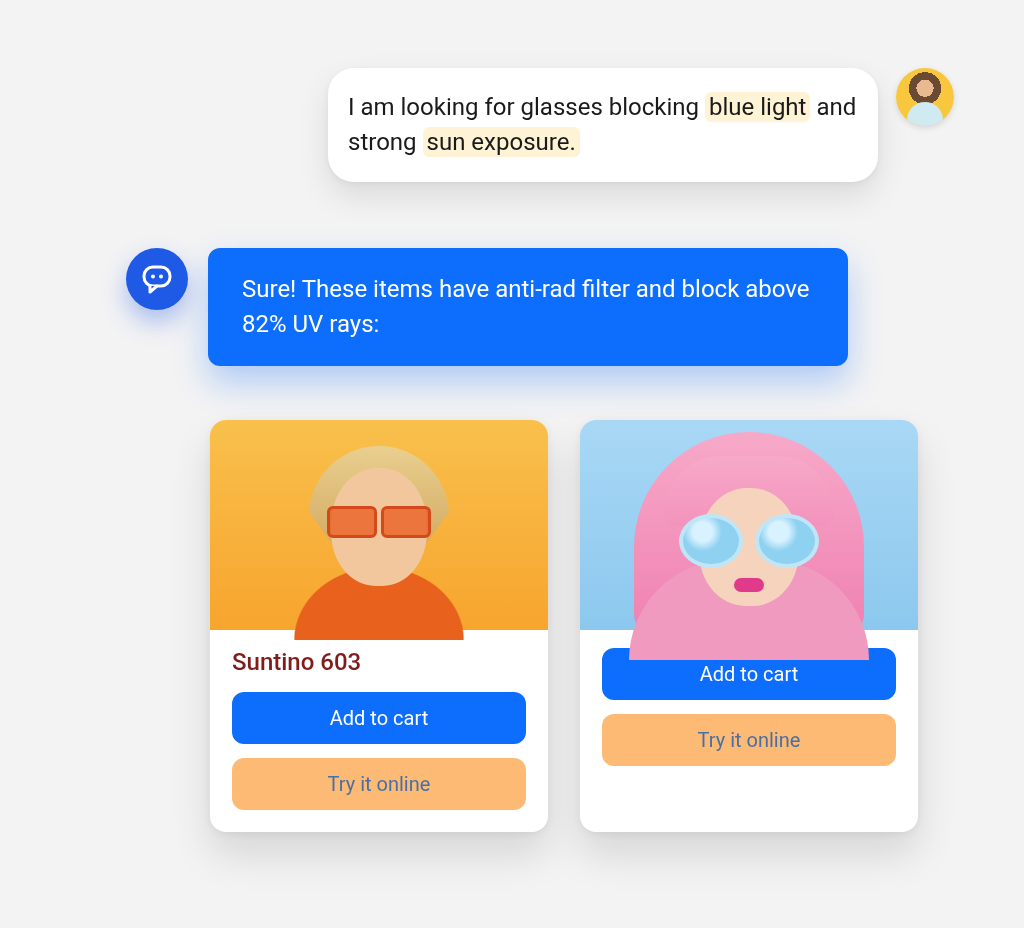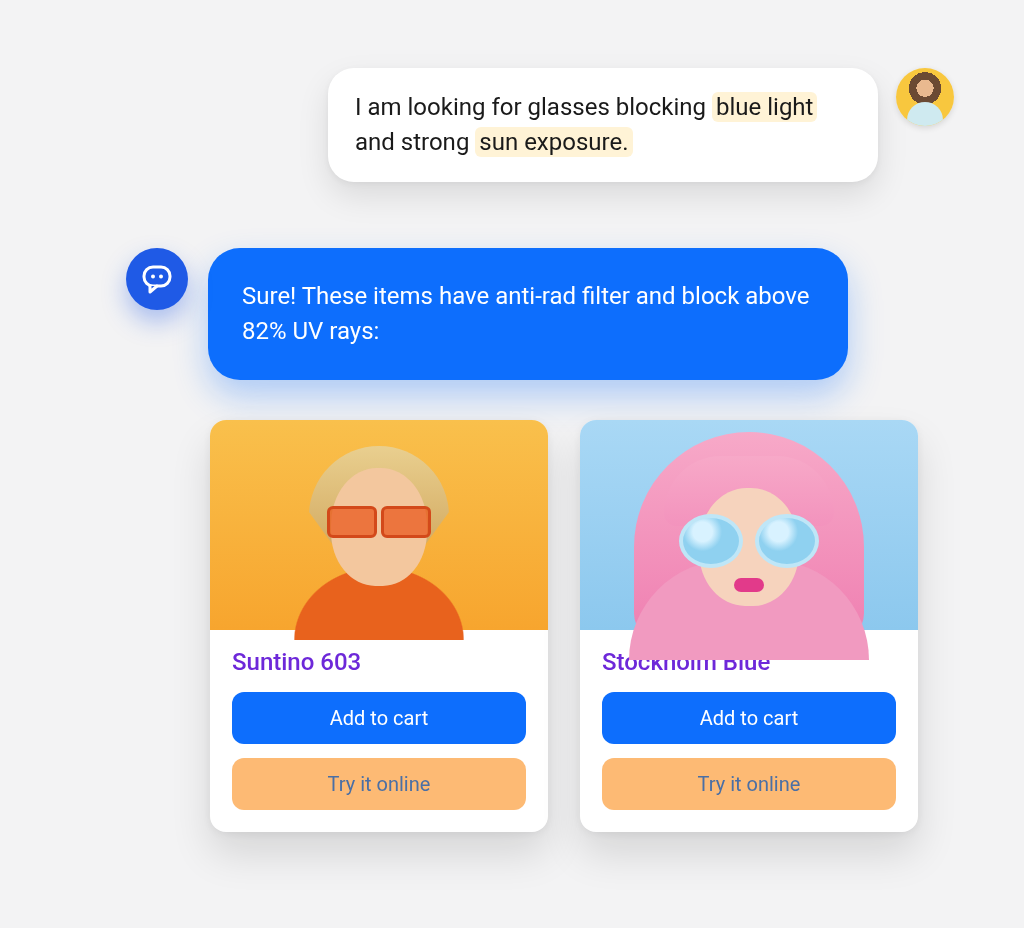--- a/index.html
+++ b/index.html
@@ -17,21 +17,21 @@
     position: absolute;
     top: 68px;
     right: 70px;
     display: flex;
     align-items: flex-start;
     gap: 18px;
   }
   .user-bubble {
     background: #ffffff;
     border-radius: 26px;
-    padding: 22px 27px;
+    padding: 22px 20px;
     box-shadow: 0 14px 32px rgba(0,0,0,.10), 0 2px 6px rgba(0,0,0,.05);
     font-size: 24px;
     line-height: 1.45;
     color: #1a1a1a;
     max-width: 550px;
   }
   .hl {
     background: #fff3d6;
     border-radius: 6px;
     padding: 1px 4px;
@@ -68,22 +68,22 @@
     border-radius: 50%;
     background: #1f5ae6;
     position: relative;
     flex: 0 0 auto;
     box-shadow: 0 12px 24px rgba(31,90,230,.35);
   }
   .bot-avatar svg { position:absolute; left:50%; top:50%; transform:translate(-50%,-50%); }
   .bot-bubble {
     background: #0d6efd;
     color: #ffffff;
-    border-radius: 32px;
-    padding: 31px 34px;
+    border-radius: 12px;
+    padding: 24px 34px;
     font-size: 24px;
     line-height: 1.45;
     box-shadow: 0 16px 34px rgba(13,110,253,.30);
     max-width: 640px;
   }
 
   
   .cards {
     position: absolute;
     top: 420px;
@@ -99,21 +99,21 @@
     box-shadow: 0 22px 40px rgba(0,0,0,.12), 0 2px 8px rgba(0,0,0,.06);
   }
   .card-img {
     height: 210px;
     position: relative;
   }
   .card-body { padding: 18px 22px 22px; }
   .card-title {
     font-size: 24px;
     font-weight: 500;
-    color: #6d28d9;
+    color: #7f1d1d;
     margin-bottom: 16px;
   }
   .btn {
     display: block;
     width: 100%;
     border: none;
     border-radius: 12px;
     font-size: 20px;
     font-weight: 400;
     padding: 14px 0;
@@ -253,19 +253,18 @@
   <div class="card">
     <div class="card-img img-pink">
       <div class="hair"></div>
       <div class="shoulders"></div>
       <div class="bangs"></div>
       <div class="face"></div>
       <div class="glasses"></div>
       <div class="lips"></div>
     </div>
     <div class="card-body">
-      <div class="card-title">Stockholm Blue</div>
       <button class="btn btn-primary">Add to cart</button>
       <button class="btn btn-secondary">Try it online</button>
     </div>
   </div>
 
 </div>
 
 </body></html>

